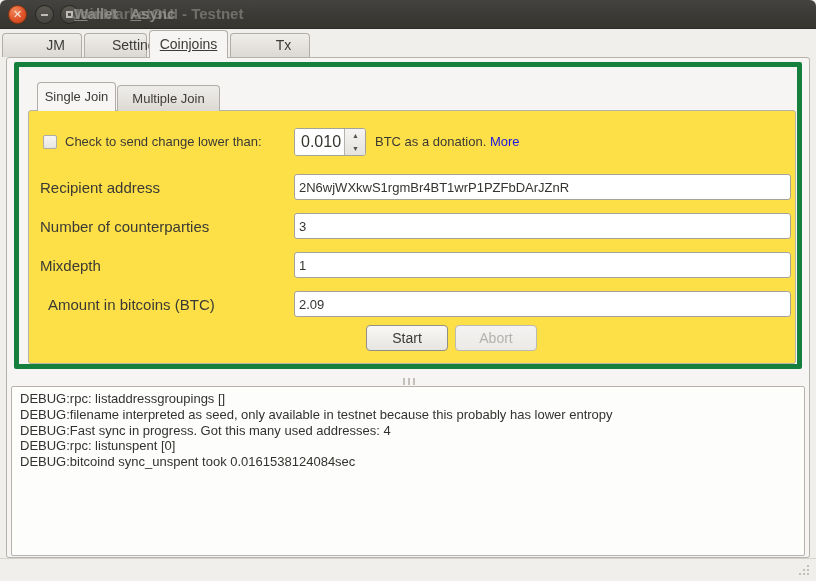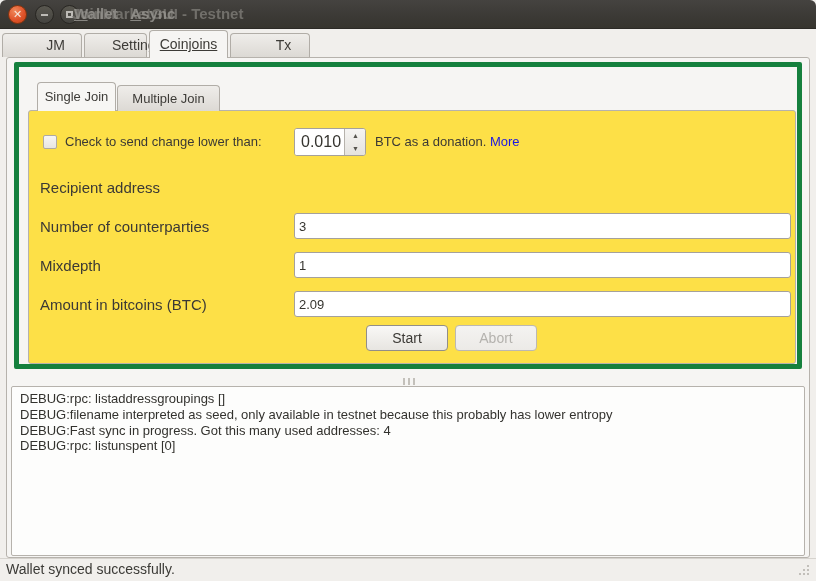--- a/index.html
+++ b/index.html
@@ -55,21 +55,21 @@
 
   .subframe { position:absolute; left:9px; top:43px; width:768px; height:254px;
     border:1px solid #b6b2ac; border-radius:3px; background:#fde047; }
 
   
   .form-label { position:absolute; left:11px; font-size:15px; color:#3b3935; }
   .text-input { position:absolute; left:265px; width:497px; height:26px;
     border:1px solid #a5a19b; border-radius:3px; background:#fff; color:#35342f;
     font-family:"Liberation Sans","DejaVu Sans",sans-serif; font-size:13px; padding:0 4px; outline:none; }
   .r1 { top:63px; }  .r2 { top:102px; } .r3 { top:141px; } .r4 { top:180px; }
-  .lbl1 { top:68px; } .lbl2 { top:107px; } .lbl3 { top:146px; } .lbl4 { top:185px; }
+  .lbl1 { top:68px; } .lbl2 { top:107px; } .lbl3 { top:146px; } .lbl4 { top:185px;margin-left:8px; }
 
   .donation-row { position:absolute; left:0; top:17px; width:100%; height:28px; }
   .checkbox { position:absolute; left:14px; top:7px; width:14px; height:14px;
     border:1px solid #aeaaa4; border-radius:2px; background:linear-gradient(#f7f6f4,#e8e6e2); }
   .donation-label { position:absolute; left:36px; top:6px; font-size:13px; color:#3b3935; }
   .spinbox { position:absolute; left:265px; top:0; width:72px; height:28px;
     border:1px solid #a5a19b; border-radius:3px; background:#fff; overflow:hidden; }
   .spin-value { position:absolute; left:0; top:0; width:49px; height:26px; border:none; outline:none;
     font-family:"Liberation Sans","DejaVu Sans",sans-serif; font-size:16px; color:#35342f; padding:0 0 0 6px; background:#fff; }
   .spin-btns { position:absolute; right:0; top:0; width:21px; height:26px;
@@ -152,20 +152,21 @@
             <input class="spin-value" value="0.010" style="">
             <div class="spin-btns">
               <div class="spin-up">▲</div>
               <div class="spin-down">▼</div>
             </div>
           </div>
           <span class="donation-suffix"><span>BTC as a donation.</span> <span class="more-link">More</span></span>
         </div>
 
         <span class="form-label lbl1">Recipient address</span>
+        <input class="text-input r1" value="2N6wjWXkwS1rgmBr4BT1wrP1PZFbDArJZnR" style="">
 
         <span class="form-label lbl2">Number of counterparties</span>
         <input class="text-input r2" value="3" style="">
 
         <span class="form-label lbl3">Mixdepth</span>
         <input class="text-input r3" value="1" style="">
 
         <span class="form-label lbl4">Amount in bitcoins (BTC)</span>
         <input class="text-input r4" value="2.09" style="">
 
@@ -178,21 +179,21 @@
         <i></i>
         <i></i>
         <i></i>
       </div>
 
     <div class="logbox">
       <div class="logline">DEBUG:rpc: listaddressgroupings []</div>
       <div class="logline">DEBUG:filename interpreted as seed, only available in testnet because this probably has lower entropy</div>
       <div class="logline">DEBUG:Fast sync in progress. Got this many used addresses: 4</div>
       <div class="logline">DEBUG:rpc: listunspent [0]</div>
+      <div class="logline">DEBUG:bitcoind sync_unspent took 0.0161538124084sec</div>
     </div>
   </div>
 
   <div class="statusbar">
-    <span class="status-text">Wallet synced successfully.</span>
     <div class="grip"></div>
   </div>
 
 </div>
 
 </body></html>

